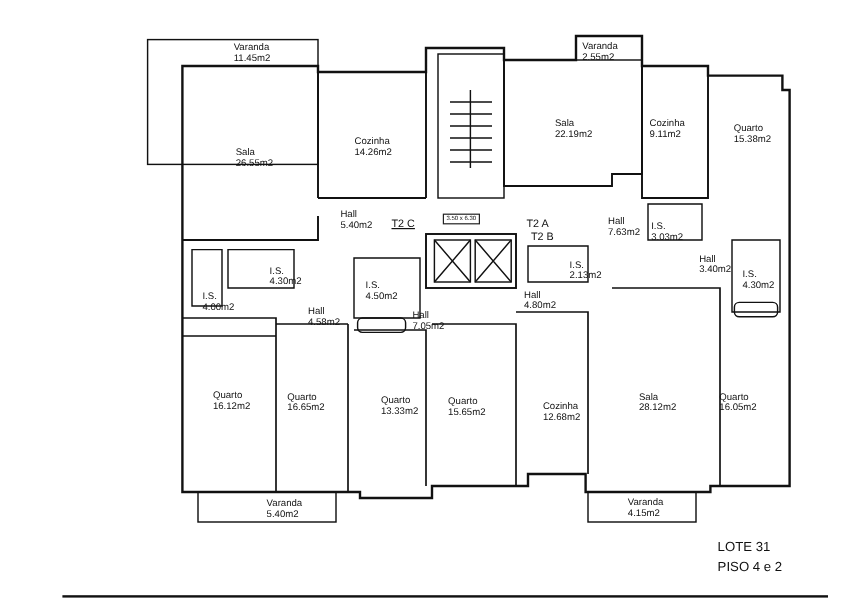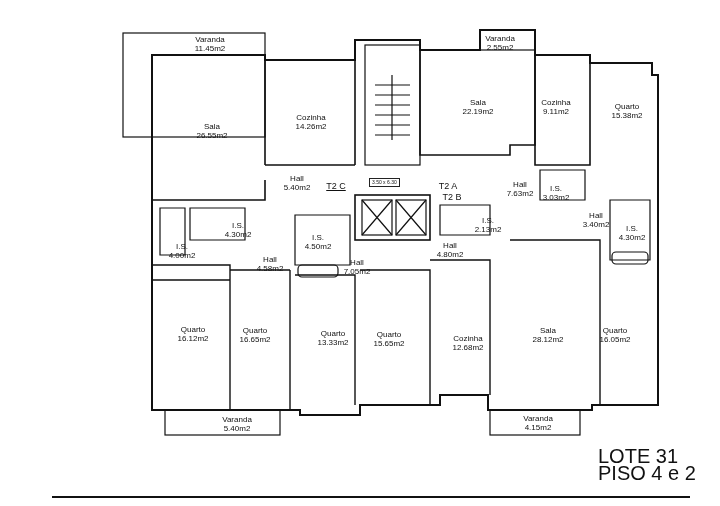--- a/index.html
+++ b/index.html
@@ -1,21 +1,21 @@
 <!DOCTYPE html>
 <html><head>
 <meta charset="utf-8">
 <style>
   html, body { margin:0; padding:0; background:#ffffff; }
   body { width:720px; height:506px; position:relative; overflow:hidden; font-family:"Liberation Sans", sans-serif; color:#111; }
   #plan { position:absolute; left:0; top:0; width:720px; height:506px; }
-  .lbl { position:absolute; font-size:8px; line-height:9px; text-align:center; color:#111; white-space:nowrap; transform:translateX(-50%); }
+  .lbl { position:absolute; font-size:8px; line-height:9px; color:#111; white-space:nowrap; transform:translateX(-50%); }
   .tag { position:absolute; font-size:9px; color:#111; white-space:nowrap; transform:translateX(-50%); }
   .dim { position:absolute; font-size:5px; border:1px solid #222; padding:0 2px; line-height:7px; background:#fff; }
-  .title { position:absolute; left:598px; top:448px; font-size:20px; line-height:17px; color:#111; }
+  .title { position:absolute; left:598px; top:448px; font-size:11px; line-height:17px; color:#111; }
   .rule { position:absolute; left:52px; top:496px; width:638px; height:2px; background:#111; }
 </style>
 </head>
 <body>
 
 <svg id="plan" viewBox="0 0 720 506" xmlns="http://www.w3.org/2000/svg">
   <g fill="none" stroke="#111" stroke-width="1.2">
 
     <rect x="123" y="33" width="142" height="104"></rect>
 

